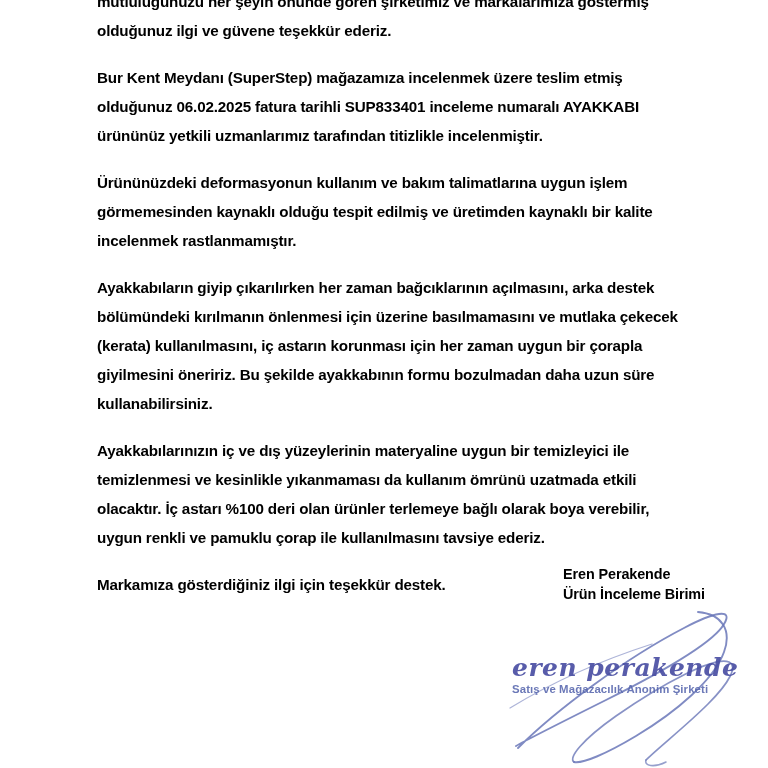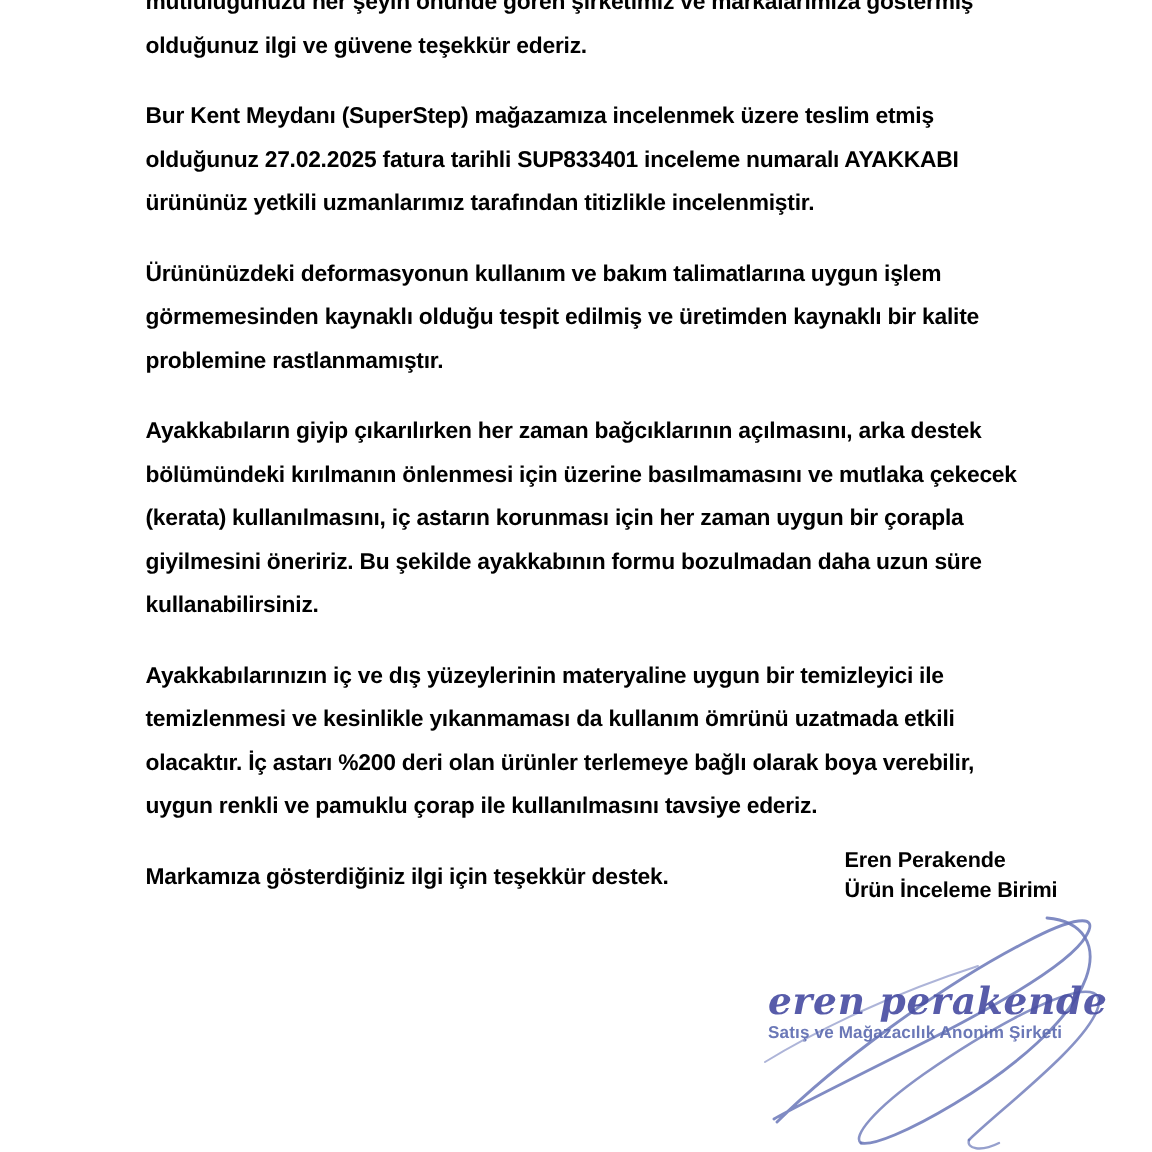--- a/index.html
+++ b/index.html
@@ -106,33 +106,33 @@
 </style>
 </head>
 <body>
 
 <div id="page">
 
   <div id="letter-body">
     <p class="para">mutluluğunuzu her şeyin önünde gören şirketimiz ve markalarımıza göstermiş
 olduğunuz ilgi ve güvene teşekkür ederiz.</p>
     <p class="para">Bur Kent Meydanı (SuperStep) mağazamıza incelenmek üzere teslim etmiş
-olduğunuz 27.02.2025 fatura tarihli SUP833401 inceleme numaralı AYAKKABI
+olduğunuz 06.02.2025 fatura tarihli SUP833401 inceleme numaralı AYAKKABI
 ürününüz yetkili uzmanlarımız tarafından titizlikle incelenmiştir.</p>
     <p class="para">Ürününüzdeki deformasyonun kullanım ve bakım talimatlarına uygun işlem
 görmemesinden kaynaklı olduğu tespit edilmiş ve üretimden kaynaklı bir kalite
-problemine rastlanmamıştır.</p>
+incelenmek rastlanmamıştır.</p>
     <p class="para">Ayakkabıların giyip çıkarılırken her zaman bağcıklarının açılmasını, arka destek
 bölümündeki kırılmanın önlenmesi için üzerine basılmamasını ve mutlaka çekecek
 (kerata) kullanılmasını, iç astarın korunması için her zaman uygun bir çorapla
 giyilmesini öneririz. Bu şekilde ayakkabının formu bozulmadan daha uzun süre
 kullanabilirsiniz.</p>
     <p class="para">Ayakkabılarınızın iç ve dış yüzeylerinin materyaline uygun bir temizleyici ile
 temizlenmesi ve kesinlikle yıkanmaması da kullanım ömrünü uzatmada etkili
-olacaktır. İç astarı %200 deri olan ürünler terlemeye bağlı olarak boya verebilir,
+olacaktır. İç astarı %100 deri olan ürünler terlemeye bağlı olarak boya verebilir,
 uygun renkli ve pamuklu çorap ile kullanılmasını tavsiye ederiz.</p>
     <p class="para">Markamıza gösterdiğiniz ilgi için teşekkür destek.</p>
   </div>
 
   <div id="signature-block">
     <div class="sig-line">Eren Perakende</div>
     <div class="sig-line">Ürün İnceleme Birimi</div>
   </div>
 
   <div id="signature-mark">

